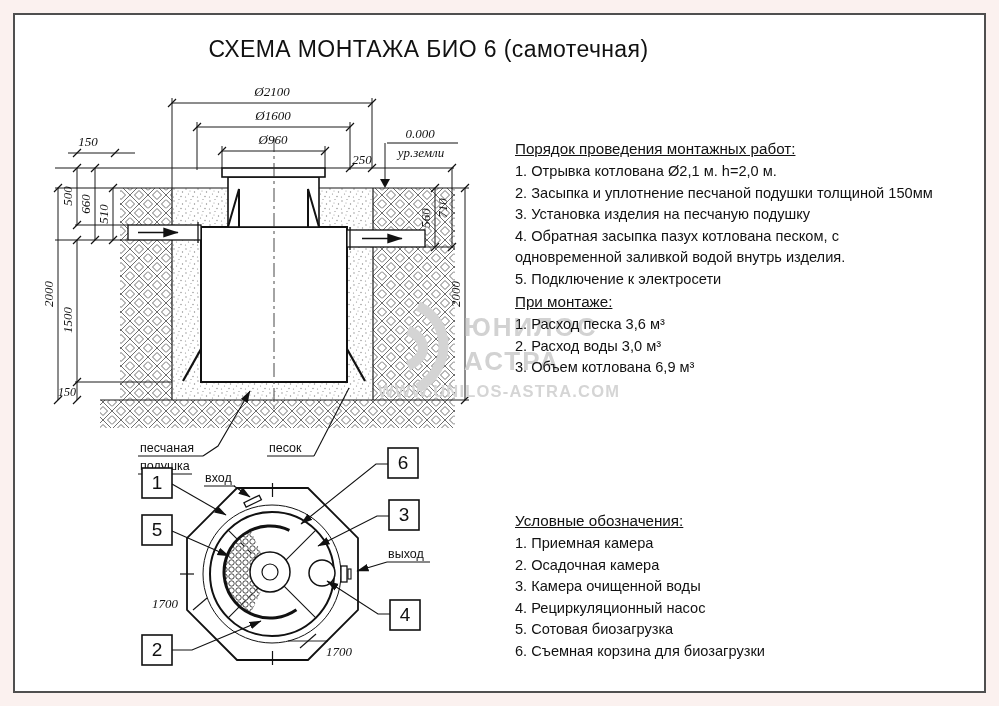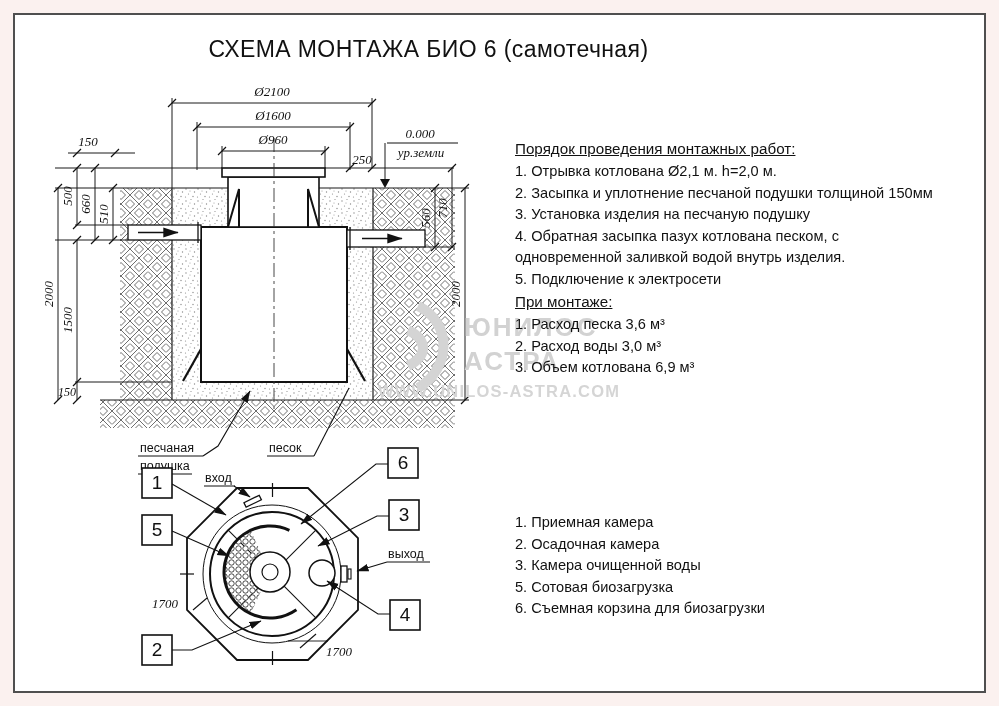--- a/index.html
+++ b/index.html
@@ -282,18 +282,20 @@
 </div>
 
 <div class="col-block" style="top:293px;">
   <h2>При монтаже:</h2>
   <div class="item">1. Расход песка 3,6 м³</div>
   <div class="item">2. Расход воды 3,0 м³</div>
   <div class="item">3. Объем котлована 6,9 м³</div>
 </div>
 
 <div class="col-block" style="top:512px;">
+  <h2>Условные обозначения:</h2>
   <div class="item">1. Приемная камера</div>
   <div class="item">2. Осадочная камера</div>
   <div class="item">3. Камера очищенной воды</div>
+  <div class="item">4. Рециркуляционный насос</div>
   <div class="item">5. Сотовая биозагрузка</div>
   <div class="item">6. Съемная корзина для биозагрузки</div>
 </div>
 
 </body></html>

